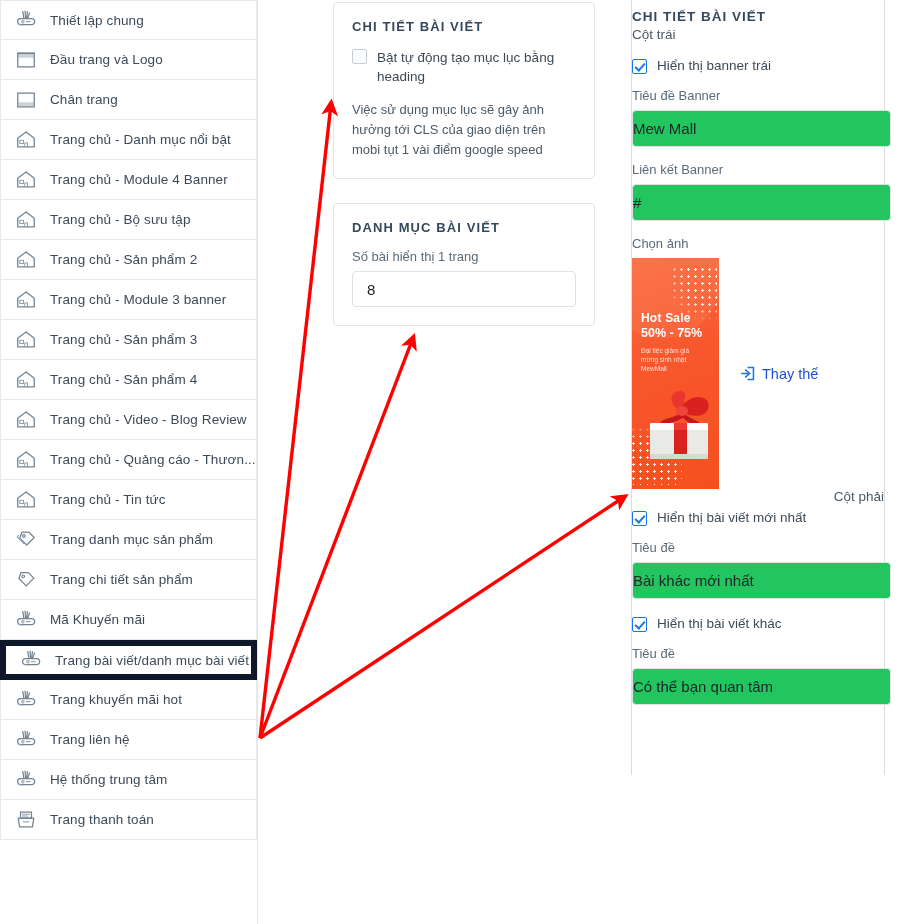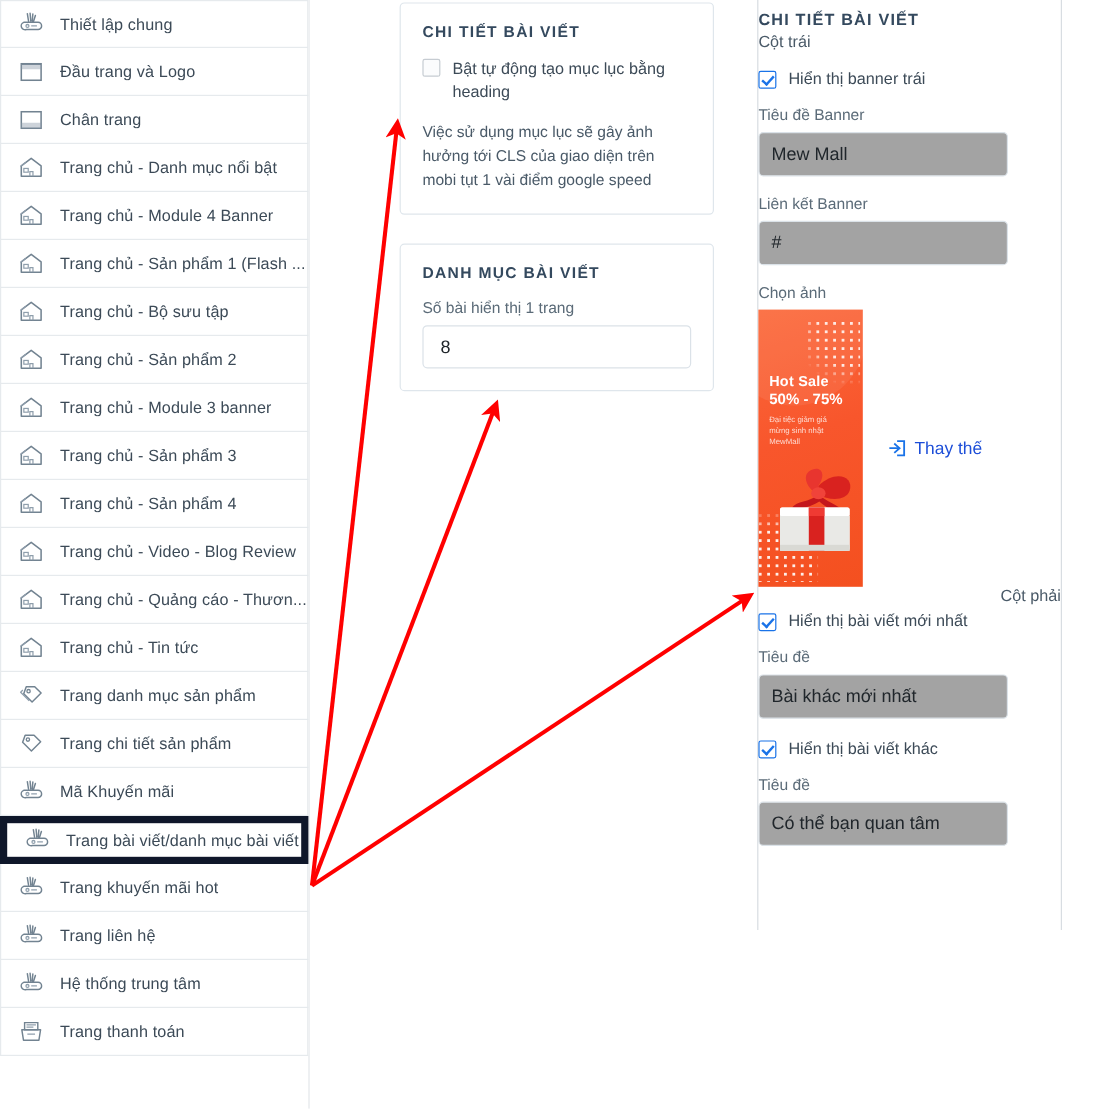--- a/index.html
+++ b/index.html
@@ -134,23 +134,23 @@
   }
   .r-title{
     font-size:13.5px;font-weight:bold;letter-spacing:1px;
     color:#34495e;margin:9px 0 3px 0;text-transform:uppercase;
   }
   .r-sub{
     font-size:13.5px;color:#4a5a68;margin:0 0 14px 0;
   }
   .r-group{margin-bottom:15px;}
   .r-tbox{
-    width:208px;height:37px;
-    border:1px solid #dbe2e8;border-radius:4px;background:#a3a3a3;
-    box-sizing:border-box;padding:0 10px;
+    width:259px;height:37px;
+    border:1px solid #dbe2e8;border-radius:4px;background:#22c55e;
+    box-sizing:border-box;padding:0 0;
     display:flex;align-items:center;
     font-size:15px;color:#20262b;
     cursor:text;
   }
   
   .banner-row{display:flex;align-items:center;}
   .banner{
     position:relative;
     width:87px;height:231px;
     background:linear-gradient(160deg,#fb6a3c 0%,#f8562c 45%,#f4501f 100%);
@@ -256,31 +256,20 @@
     <div class="side-item">
       <span style="display: block; width: 22px; height: 22px; flex: 0 0 22px; margin-right: 13px;">
         <svg xmlns="http://www.w3.org/2000/svg" viewBox="0 0 24 24" class="ic">
           <path d="M3 19.5 V10 L12 3.2 L21 10 V19.5 Z" fill="none" stroke="#6b7d8c" stroke-width="1.4" stroke-linejoin="round"></path>
           <rect x="5.3" y="12.4" width="4" height="3.4" fill="none" stroke="#8a9aa8" stroke-width="1.1"></rect>
           <path d="M10.8 19.5 V15.2 H13.6 V19.5" fill="none" stroke="#8a9aa8" stroke-width="1.1"></path>
           <path d="M2.2 10.6 L7 6.8" stroke="#8a9aa8" stroke-width="1.1"></path>
         </svg>
       </span>
       <span class="lbl">Trang chủ - Module 4 Banner</span>
-    </div>
-    <div class="side-item">
-      <span style="display: block; width: 22px; height: 22px; flex: 0 0 22px; margin-right: 13px;">
-        <svg xmlns="http://www.w3.org/2000/svg" viewBox="0 0 24 24" class="ic">
-          <path d="M3 19.5 V10 L12 3.2 L21 10 V19.5 Z" fill="none" stroke="#6b7d8c" stroke-width="1.4" stroke-linejoin="round"></path>
-          <rect x="5.3" y="12.4" width="4" height="3.4" fill="none" stroke="#8a9aa8" stroke-width="1.1"></rect>
-          <path d="M10.8 19.5 V15.2 H13.6 V19.5" fill="none" stroke="#8a9aa8" stroke-width="1.1"></path>
-          <path d="M2.2 10.6 L7 6.8" stroke="#8a9aa8" stroke-width="1.1"></path>
-        </svg>
-      </span>
-      <span class="lbl">Trang chủ - Sản phẩm 1 (Flash ...</span>
     </div>
     <div class="side-item">
       <span style="display: block; width: 22px; height: 22px; flex: 0 0 22px; margin-right: 13px;">
         <svg xmlns="http://www.w3.org/2000/svg" viewBox="0 0 24 24" class="ic">
           <path d="M3 19.5 V10 L12 3.2 L21 10 V19.5 Z" fill="none" stroke="#6b7d8c" stroke-width="1.4" stroke-linejoin="round"></path>
           <rect x="5.3" y="12.4" width="4" height="3.4" fill="none" stroke="#8a9aa8" stroke-width="1.1"></rect>
           <path d="M10.8 19.5 V15.2 H13.6 V19.5" fill="none" stroke="#8a9aa8" stroke-width="1.1"></path>
           <path d="M2.2 10.6 L7 6.8" stroke="#8a9aa8" stroke-width="1.1"></path>
         </svg>
       </span>

